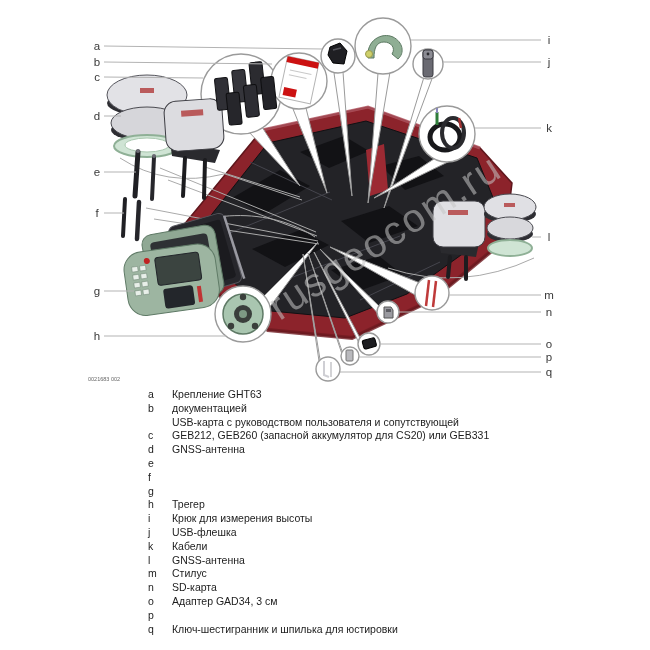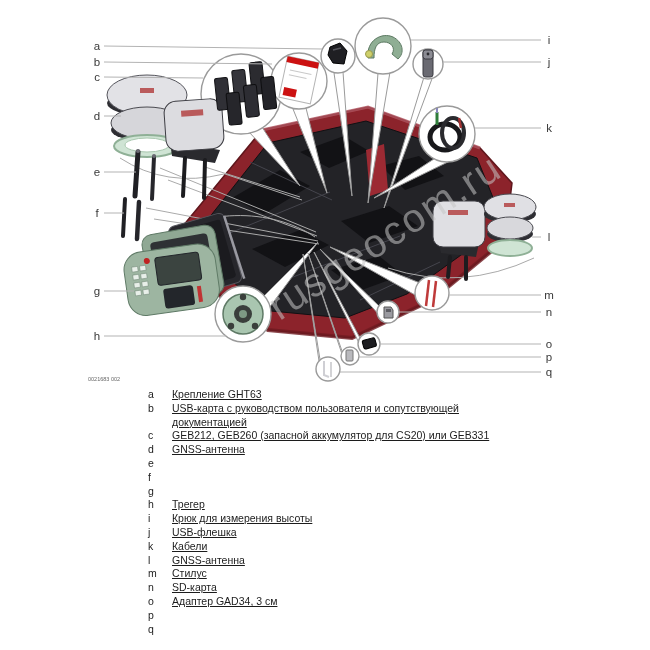--- a/index.html
+++ b/index.html
@@ -6,21 +6,21 @@
   .page{position:relative;width:650px;height:650px;background:#fff;overflow:hidden;
         font-family:"Liberation Sans",sans-serif;color:#1c1c1c;}
   .diagram-wrap{position:absolute;left:0;top:0;width:650px;height:388px;}
   svg{display:block;}
   .callout-letter{font-family:"Liberation Sans",sans-serif;font-size:11.5px;fill:#3a3a3a;}
   .fig-num{font-family:"Liberation Sans",sans-serif;font-size:5.5px;fill:#666;}
   .wm{font-family:"Liberation Sans",sans-serif;font-size:40px;fill:#c6c6c6;opacity:.55;letter-spacing:2px;}
   .legend{position:absolute;left:148px;top:388px;width:412px;font-size:10.5px;line-height:13.8px;}
   .row{display:flex;align-items:flex-start;}
   .lt{flex:0 0 24px;}
-  .tx span{display:block;text-decoration:underline;}
+  .tx span{display:block;}
 </style>
 </head>
 <body>
 
 <div class="page">
   <div class="diagram-wrap">
     <svg width="650" height="388" viewBox="0 0 650 388">
 
       <g>
         <path d="M178,232 L262,130 L368,107 L480,148 L512,183 L505,240 L432,300 L352,338 L268,330 L198,280 Z" fill="#8c232b" stroke="#5f161c" stroke-width="1.5"></path>
@@ -264,22 +264,22 @@
   <div class="legend">
     <div class="row">
         <span class="lt">a</span>
         <span class="tx">
           <span>Крепление GHT63</span>
         </span>
       </div>
     <div class="row">
         <span class="lt">b</span>
         <span class="tx">
+          <span>документацией</span>
           <span>USB-карта с руководством пользователя и сопутствующей</span>
-          <span>документацией</span>
         </span>
       </div>
     <div class="row">
         <span class="lt">c</span>
         <span class="tx">
           <span>GEB212, GEB260 (запасной аккумулятор для CS20) или GEB331</span>
         </span>
       </div>
     <div class="row">
         <span class="lt">d</span>
@@ -342,15 +342,18 @@
         <span class="lt">o</span>
         <span class="tx">
           <span>Адаптер GAD34, 3 см</span>
         </span>
       </div>
     <div class="row">
         <span class="lt">p</span>
       </div>
     <div class="row">
         <span class="lt">q</span>
+        <span class="tx">
+          <span>Ключ-шестигранник и шпилька для юстировки</span>
+        </span>
       </div>
   </div>
 </div>
 
 </body></html>

